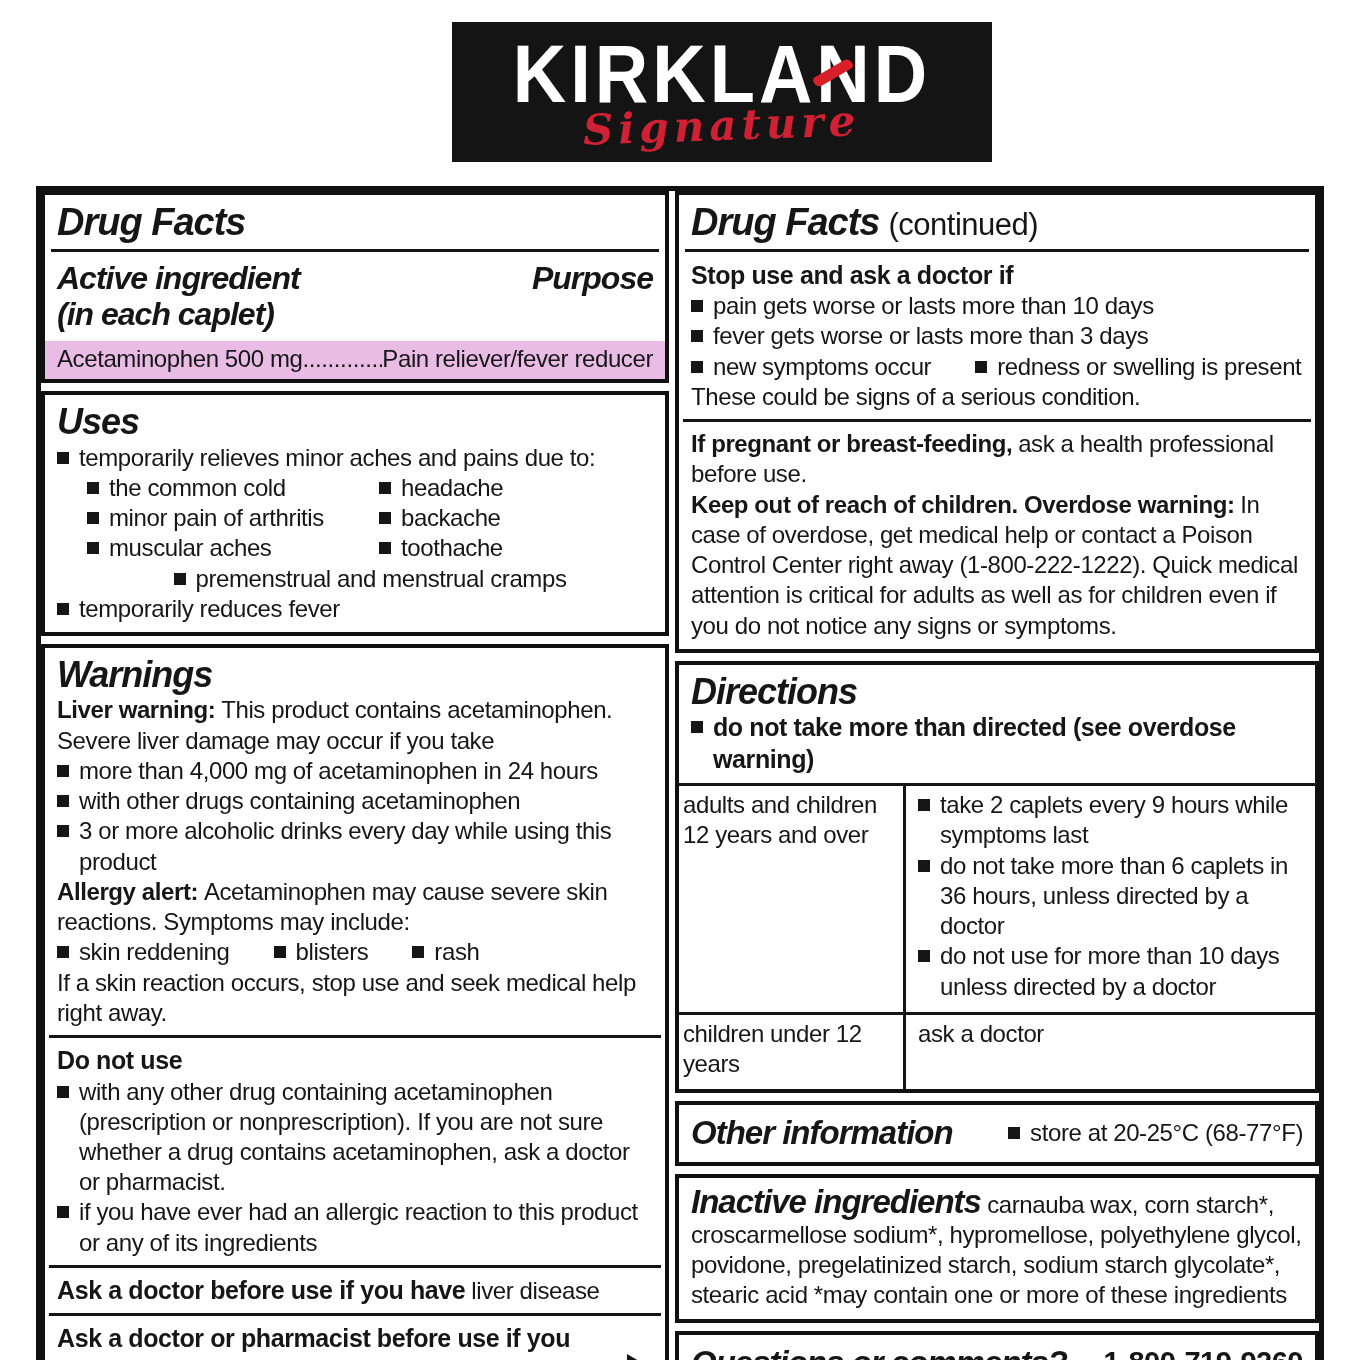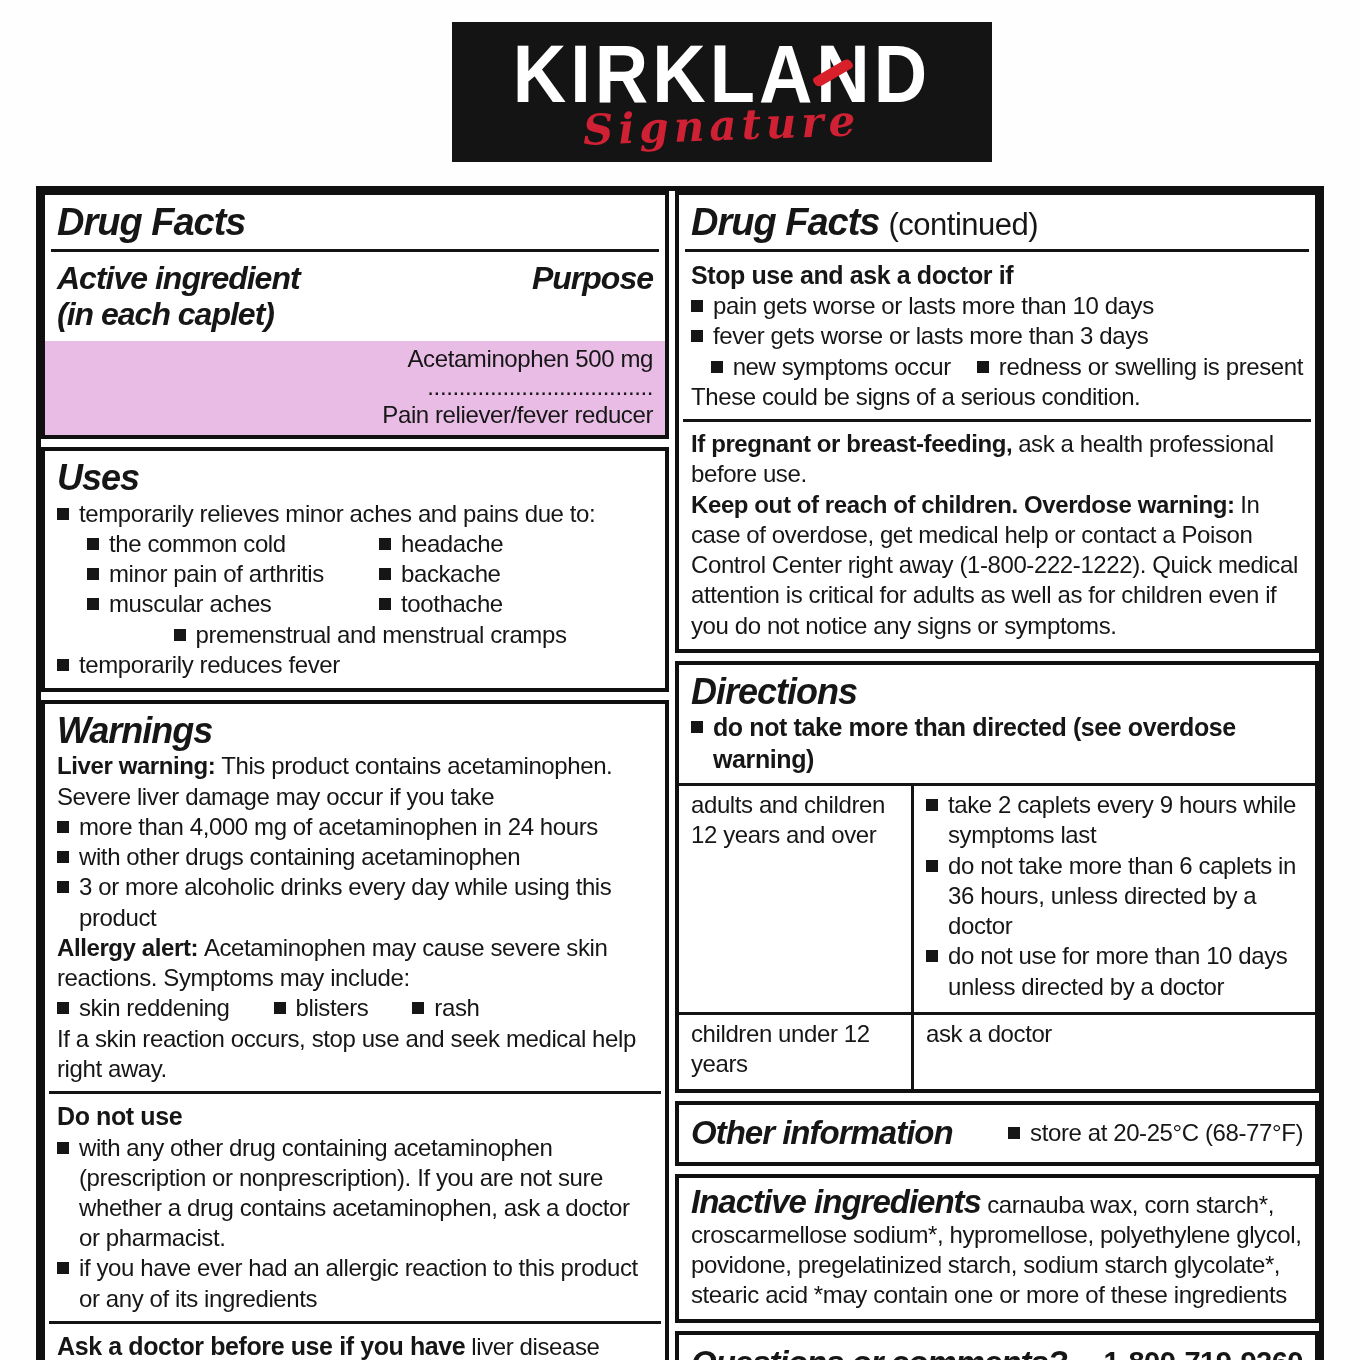--- a/index.html
+++ b/index.html
@@ -30,39 +30,39 @@
   .body, .bl{font-size:24px;line-height:1.26;letter-spacing:-0.4px;}
   .sh{font-size:25px;font-weight:bold;letter-spacing:-0.4px;line-height:1.26;}
   .b{font-weight:bold;margin-right:0.24em;}
   .hr{height:3px;background:#141414;margin:7px -8px;}
   .hr-t{height:3px;background:#141414;margin:4px -6px 8px;}
   
   .bl{display:flex;}
   .sq{flex:none;width:12px;height:12px;background:#161616;margin:9px 10px 0 0;}
   .ind{margin-left:30px;justify-content:center;}
   .grid2{display:grid;grid-template-columns:292px 1fr;margin-left:30px;}
-  .inline-pair{display:flex;gap:26px;justify-content:flex-end;}
+  .inline-pair{display:flex;gap:44px;}
   .inline-trio{display:flex;gap:44px;}
   
   .ai-row{display:flex;justify-content:space-between;align-items:flex-start;}
   .ai-h{font-size:32px;font-weight:bold;font-style:italic;letter-spacing:-1px;line-height:1.15;}
-  .pink{display:flex;align-items:flex-end;background:#e9bce6;margin:8px -12px -8px;padding:4px 12px 6px;
-        font-size:24px;letter-spacing:-0.4px;flex-direction:column;}
+  .pink{display:flex;align-items:flex-start;background:#e9bce6;margin:8px -12px -8px;padding:4px 12px 6px;
+        font-size:24px;letter-spacing:-0.4px;}
   .pink .dots{flex:1;overflow:hidden;white-space:nowrap;}
   
   .tail{display:flex;align-items:flex-end;}
   .tail .txt{flex:1;}
   .tri{flex:none;width:0;height:0;border-left:24px solid #141414;border-top:14px solid transparent;
         border-bottom:14px solid transparent;margin:0 2px 4px 8px;}
   
   .box-dir{padding-bottom:0;}
   .dtable{margin:8px -12px 0;border-top:3px solid #141414;}
   .drow{display:flex;}
   .drow + .drow{border-top:3px solid #141414;}
-  .dcell-l{flex:none;width:212px;border-right:3px solid #141414;padding:4px 8px 10px 12px;}
+  .dcell-l{flex:none;width:212px;border-right:3px solid #141414;padding:4px 8px 10px 4px;}
   .dcell-r{flex:1;padding:4px 10px 10px 12px;}
   
   .one-line{display:flex;align-items:center;padding:10px 12px;justify-content:space-between;}
   .one-line .gap{width:26px;}
   .phone{font-size:29px;font-weight:bold;letter-spacing:-0.5px;margin-left:10px;}
   .para-inline{font-size:24px;line-height:1.26;letter-spacing:-0.4px;}
 </style>
 </head>
 <body>
 

